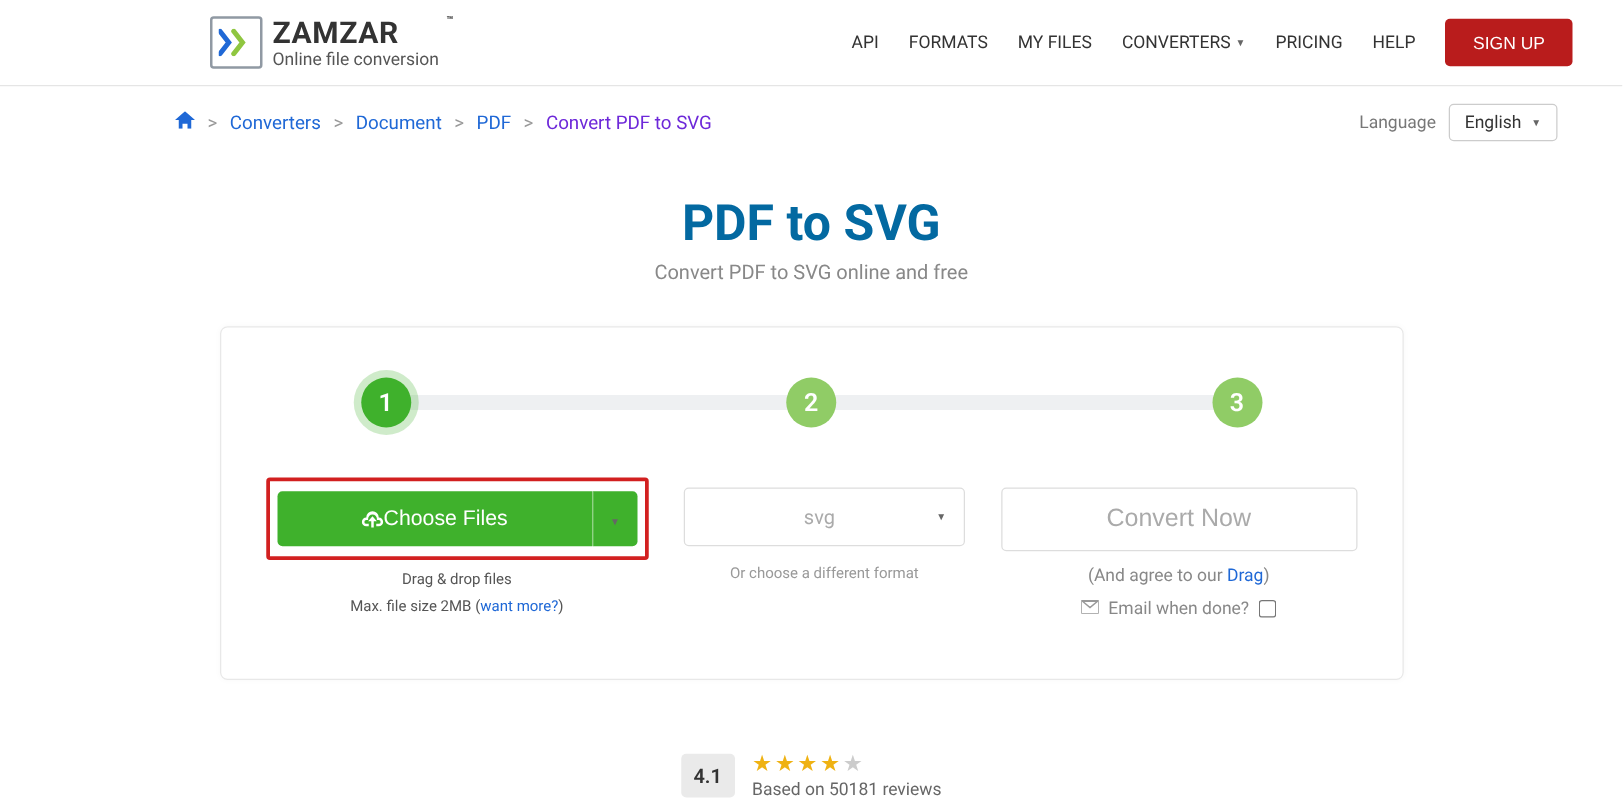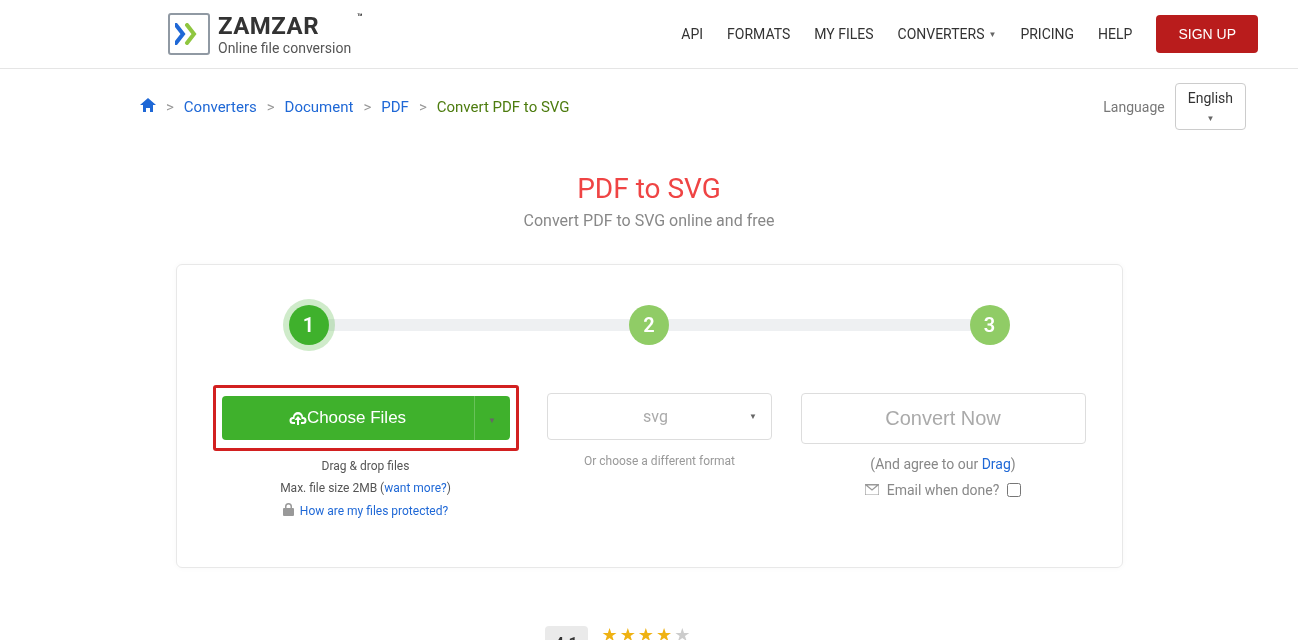--- a/index.html
+++ b/index.html
@@ -18,29 +18,29 @@
     .nav-dd { display: inline-flex; align-items: center; gap: 4px; }
     .caret { font-size: 8px; color: #666; }
     .btn-login { border: 1px solid #1f68d6; color: #1f68d6; background: #fff; padding: 10px 22px; border-radius: 4px; font-size: 14px; cursor: pointer; }
     .btn-signup { background: #b91c1c; color: #fff; border: none; padding: 11px 22px; border-radius: 4px; font-size: 14px; cursor: pointer; }
     
     
     .sub-row { display: flex; justify-content: space-between; align-items: center; padding: 14px 52px 14px 140px; }
     .breadcrumb { display: flex; align-items: center; gap: 10px; font-size: 15px; }
     .breadcrumb .sep { color: #999; }
     .breadcrumb a { color: #1f68d6; text-decoration: none; }
-    .breadcrumb .current { color: #4d7c0f; }
+    .breadcrumb .current { color: #6d28d9; }
     .home-icon { color: #1f68d6; }
     .lang-area { display: flex; align-items: center; gap: 10px; font-size: 14px; }
     .lang-label { color: #777; }
-    .lang-select { border: 1px solid #ccc; padding: 6px 12px; border-radius: 4px; background: #fff; font-size: 14px; cursor: pointer; display: inline-flex; align-items: center; gap: 8px; flex-direction: column; }
+    .lang-select { border: 1px solid #ccc; padding: 6px 12px; border-radius: 4px; background: #fff; font-size: 14px; cursor: pointer; display: inline-flex; align-items: center; gap: 8px; }
     
     
     .title-area { text-align: center; margin-top: 28px; }
-    .title { color: #ef4444; font-size: 28px; font-weight: 400; }
+    .title { color: #0369a1; font-size: 40px; font-weight: 700; }
     .subtitle { color: #888; font-size: 16px; margin-top: 6px; }
     
     
     .card { width: 947px; margin: 34px auto 0; border: 1px solid #e8e8e8; border-radius: 6px; padding: 40px 36px 48px; box-shadow: 0 0 6px rgba(0,0,0,0.03); }
     .steps-bar { position: relative; display: flex; justify-content: space-between; align-items: center; padding: 0 76px; margin-bottom: 40px; }
     .steps-line { position: absolute; top: 50%; left: 96px; right: 96px; height: 12px; background: #eef0f2; transform: translateY(-50%); border-radius: 6px; }
     .step-num { width: 40px; height: 40px; border-radius: 50%; display: flex; align-items: center; justify-content: center; color: #fff; font-size: 20px; font-weight: 600; position: relative; z-index: 1; }
     .step-num.active { background: #3fb12c; box-shadow: 0 0 0 6px rgba(63,177,44,0.25); }
     .step-num.inactive { background: #90cc66; }
     
@@ -151,28 +151,20 @@
             <svg width="18" height="16" viewBox="0 0 18 16">
                 <path d="M14 7 A5 5 0 0 0 4 7 A3.5 3.5 0 0 0 4 14 L6 14 L6 12 L4 12 A1.5 1.5 0 0 1 4 9 L5.5 9 L5.5 8 A3.5 3.5 0 0 1 12.5 8 L12.5 9 L14 9 A1.5 1.5 0 0 1 14 12 L12 12 L12 14 L14 14 A3.5 3.5 0 0 0 14 7 Z M9 6 L5.5 10 L8 10 L8 15 L10 15 L10 10 L12.5 10 Z" fill="#fff"></path>
               </svg>
             <span>Choose Files</span>
           </button>
           <button class="btn-choose-dd"><span class="caret">▼</span></button>
         </div>
       </div>
       <div class="hint">Drag &amp; drop files</div>
       <div class="hint"><span>Max. file size 2MB (</span><a href="#">want more?</a><span>)</span></div>
-      <div class="hint hint-row">
-        <span class="lock-icon">
-          <svg width="11" height="13" viewBox="0 0 11 13">
-              <path d="M2 5 L2 3.5 A3.5 3.5 0 0 1 9 3.5 L9 5 L10 5 A1 1 0 0 1 11 6 L11 12 A1 1 0 0 1 10 13 L1 13 A1 1 0 0 1 0 12 L0 6 A1 1 0 0 1 1 5 Z M3.5 5 L7.5 5 L7.5 3.5 A2 2 0 0 0 3.5 3.5 Z" fill="#999"></path>
-            </svg>
-        </span>
-        <a href="#">How are my files protected?</a>
-      </div>
     </div>
 
     <div class="col">
       <div class="format-select">
         <span></span>
         <span>svg</span>
         <span class="caret">▼</span>
       </div>
       <div class="hint" style="margin-top:14px;color:#999">Or choose a different format</div>
     </div>

